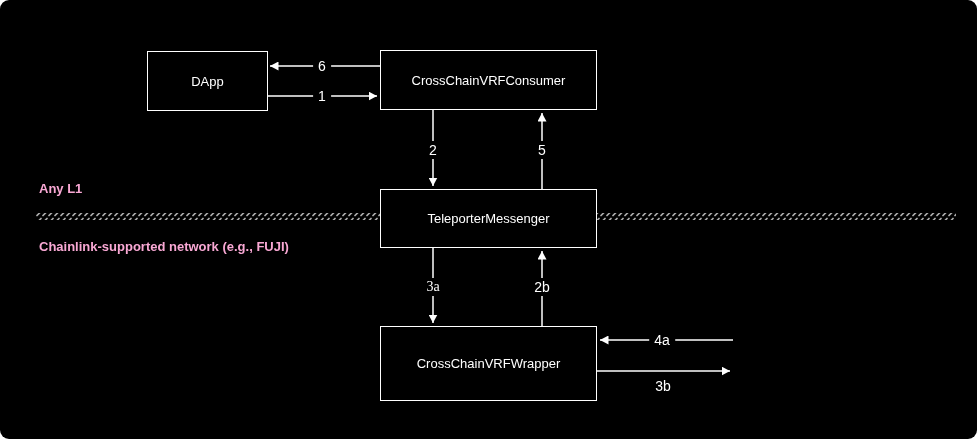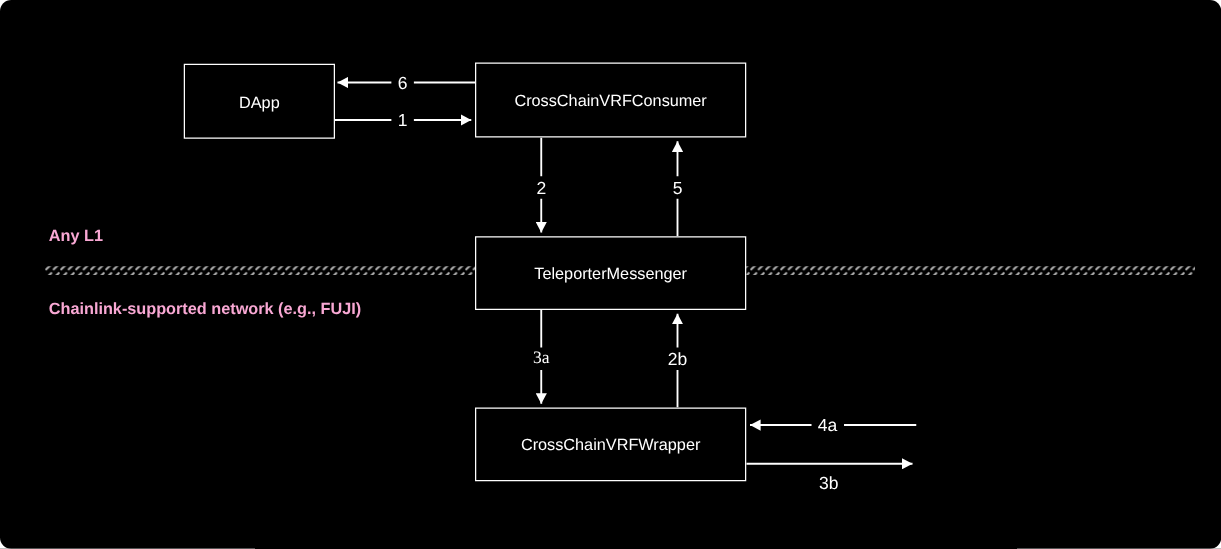--- a/index.html
+++ b/index.html
@@ -42,21 +42,21 @@
     background:var(--canvas-bg);
     border:1.5px solid var(--line-color);
     color:#ffffff;
     font-size:13px;
     text-align:center;
     z-index:2;
   }
   #node-dapp{left:147px;top:51px;width:121px;height:60px;}
   #node-consumer{left:380px;top:50px;width:217px;height:60px;}
   #node-teleporter{left:380px;top:189px;width:217px;height:59px;}
-  #node-wrapper{left:380px;top:326px;width:217px;height:59px;}
+  #node-wrapper{left:380px;top:326px;width:217px;height:75px;}
   #node-chainlink{
     left:733px;top:325px;width:121px;height:61px;
     background:var(--chainlink-fill);
     border:1px solid var(--chainlink-border);
     color:var(--chainlink-text);
   }
   .region-label{
     position:absolute;
     color:#f9a8d4;
     font-size:13px;

